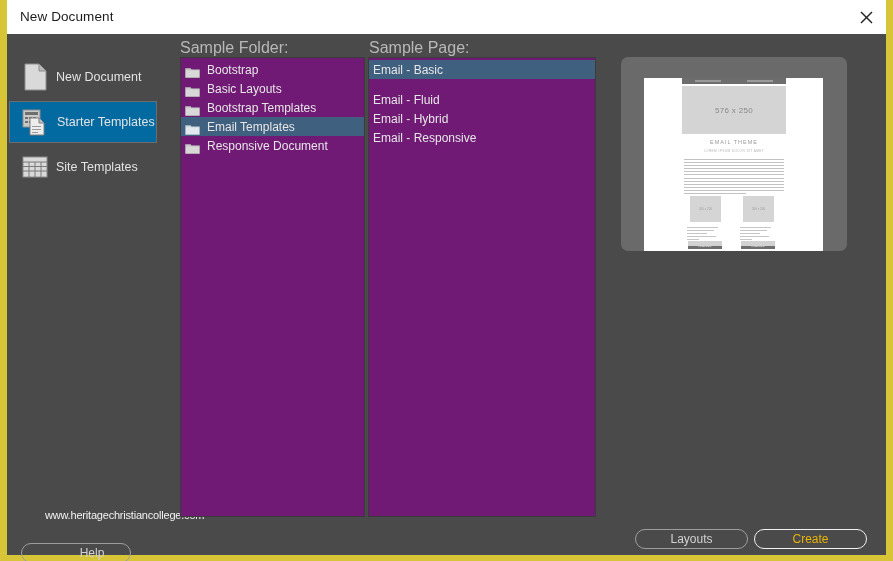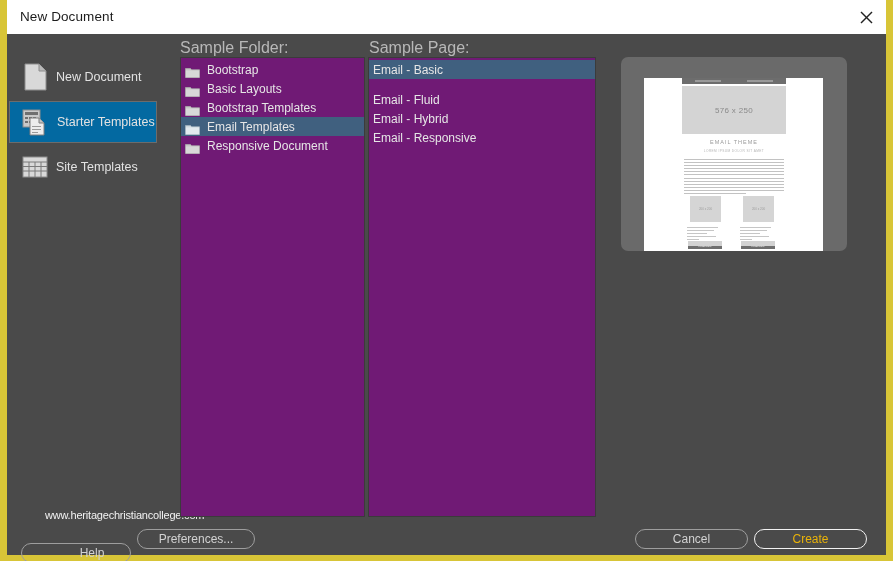--- a/index.html
+++ b/index.html
@@ -400,18 +400,17 @@
               <span>Read More</span>
             </div>
           </div>
         </div>
         <div class="pv-btn2 a"></div>
         <div class="pv-btn2 b"></div>
       </div>
     </div>
 
     <div class="btn" id="help-btn">Help</div>
-    <div class="btn" id="prefs-btn">Preferences...</div>
-    <div class="btn" id="cancel-btn">Cancel</div>
+    <div class="btn" id="cancel-btn">Layouts</div>
     <div class="btn primary" id="create-btn">Create</div>
 
   </div>
 </div>
 
 </body></html>

